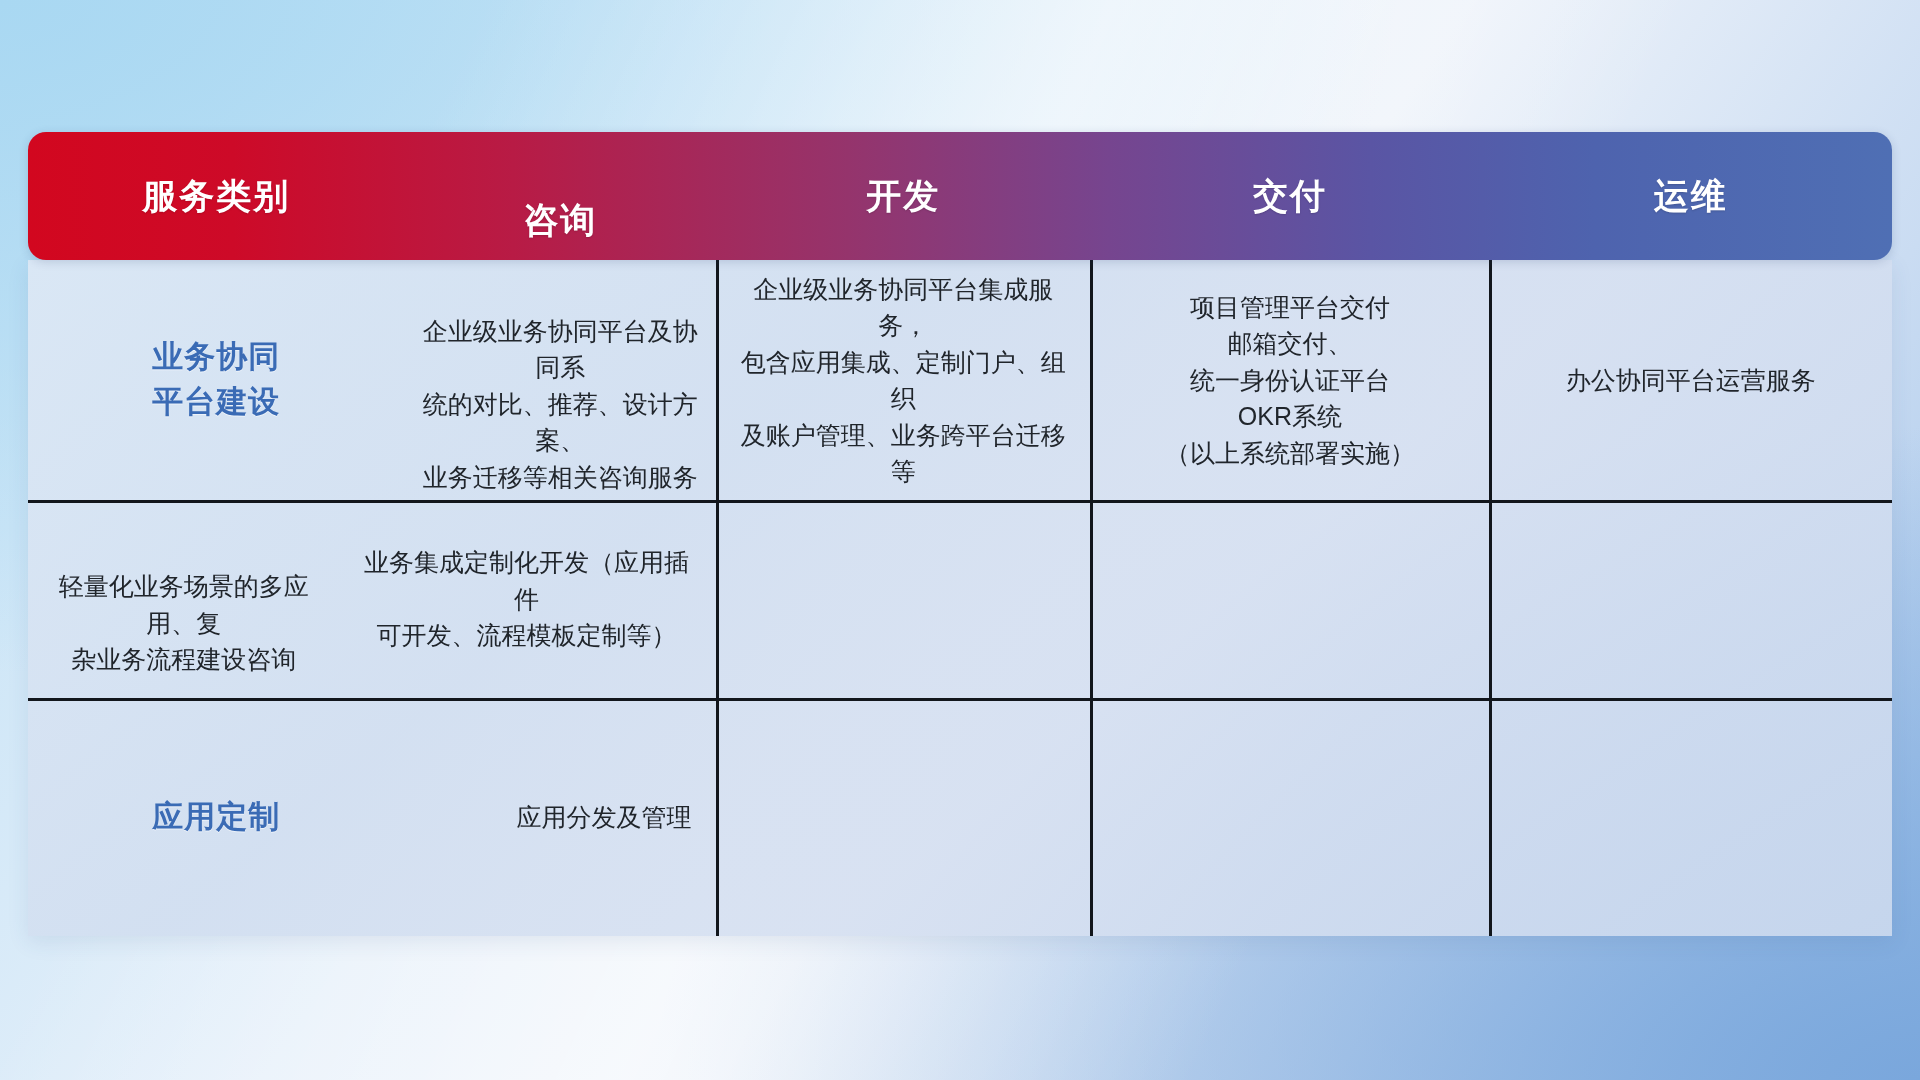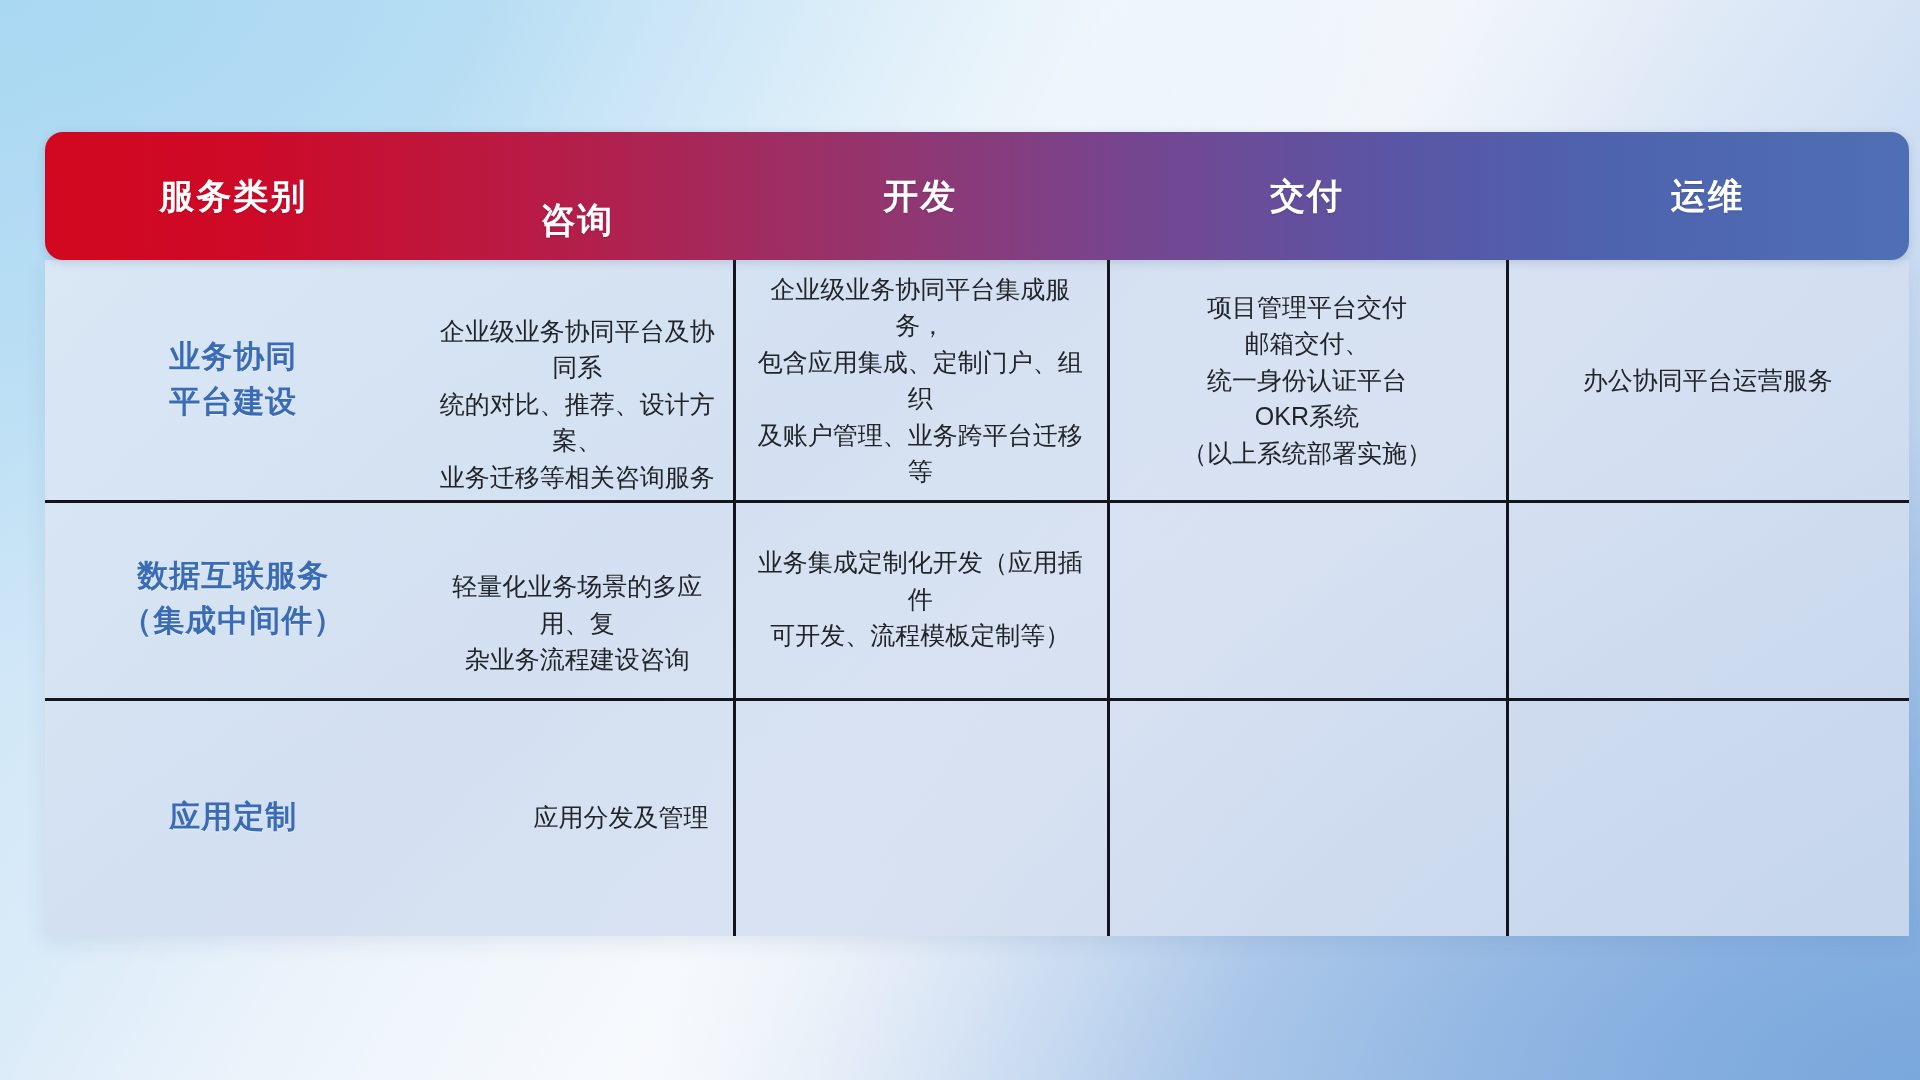--- a/index.html
+++ b/index.html
@@ -17,21 +17,21 @@
       linear-gradient(125deg,#bfe0f5 0%,#e6f0fa 38%,#eef3fa 55%,#cadcf2 78%,#9cc0e8 100%);
   }
   
   #stage:before{
     content:"";position:absolute;inset:0;
     background:linear-gradient(115deg,rgba(255,255,255,0) 20%,rgba(255,255,255,.55) 46%,rgba(255,255,255,0) 70%);
     pointer-events:none;
   }
 
   .table-wrap{
-    position:absolute;left:45px;top:132px;width:1864px;
+    position:absolute;left:28px;top:132px;width:1864px;
   }
 
   
   .thead{
     display:flex;height:128px;
     border-radius:18px;
     background:linear-gradient(90deg,
       #d2071f 0%,
       #cd0a28 11%,
       #b81b45 26%,
@@ -147,24 +147,20 @@
 （以上系统部署实施）</span>
         </div>
         <div class="cell c5">
           <span class="txt">办公协同平台运营服务</span>
         </div>
       </div>
 
       <div class="hline" style="top:240px"></div>
 
       <div class="row r2">
-        <div class="cell cat c1">
-          <span class="txt">数据互联服务
-（集成中间件）</span>
-        </div>
         <div class="cell c2">
           <span class="txt">轻量化业务场景的多应用、复
 杂业务流程建设咨询</span>
         </div>
         <div class="cell c3">
           <span class="txt">业务集成定制化开发（应用插件
 可开发、流程模板定制等）</span>
         </div>
         <div class="cell c4">
           <span class="txt"></span>

